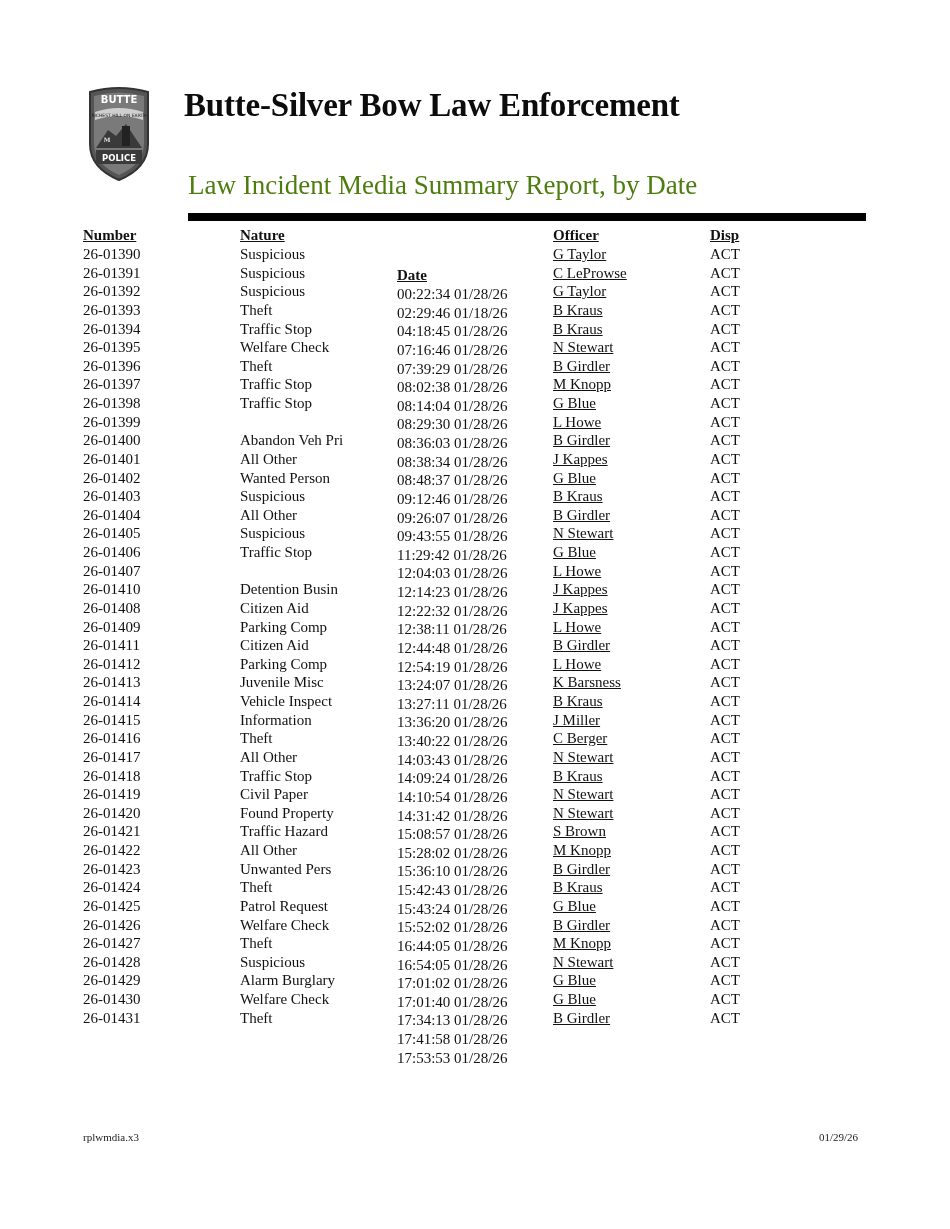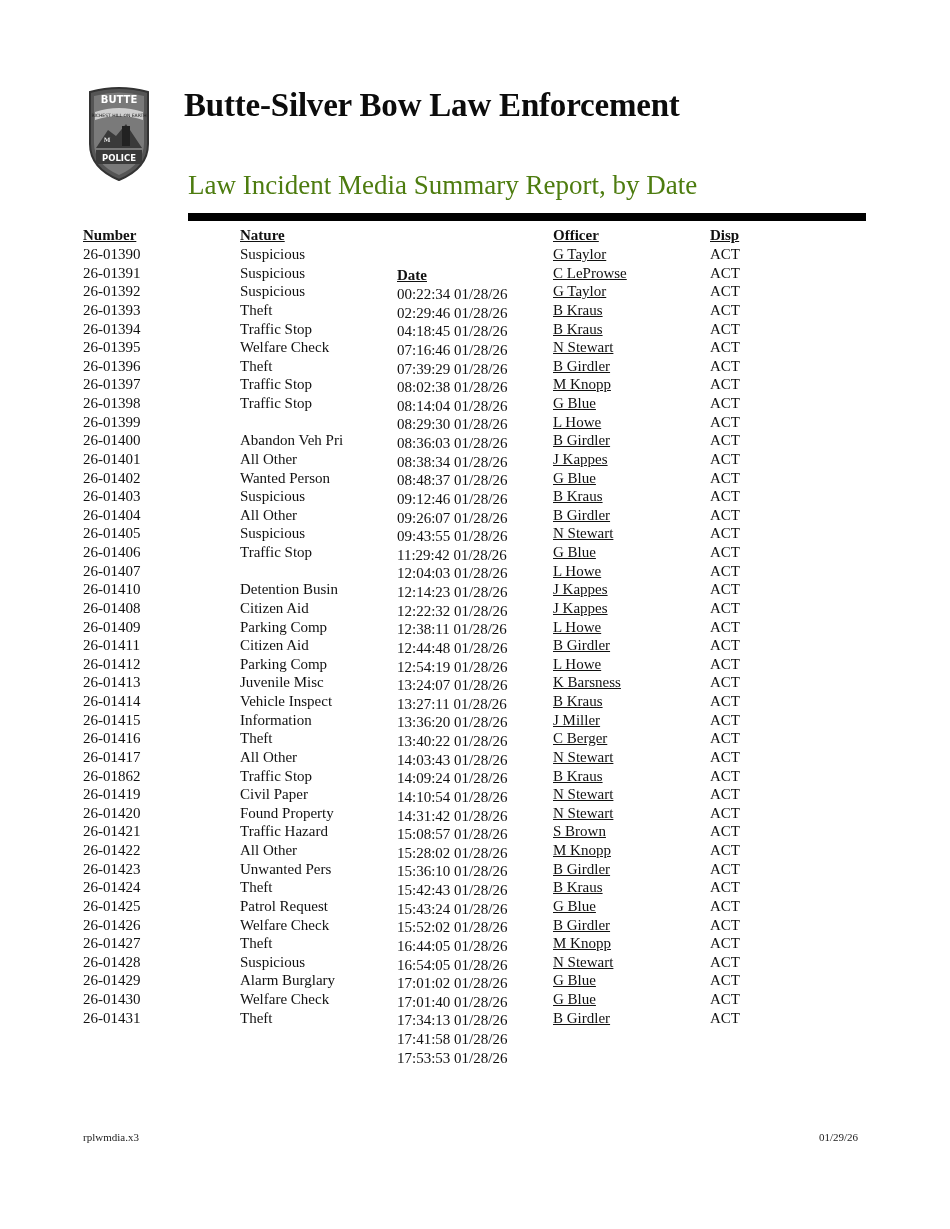--- a/index.html
+++ b/index.html
@@ -59,21 +59,21 @@
       <div class="row">
         <span class="c-num">26-01390</span>
         <span class="c-nat">Suspicious</span>
         <span class="c-date">00:22:34 01/28/26</span>
         <span class="c-off">G Taylor</span>
         <span class="c-disp">ACT</span>
       </div>
       <div class="row">
         <span class="c-num">26-01391</span>
         <span class="c-nat">Suspicious</span>
-        <span class="c-date">02:29:46 01/28/26</span>
+        <span class="c-date">02:29:46 01/18/26</span>
         <span class="c-off">C LeProwse</span>
         <span class="c-disp">ACT</span>
       </div>
       <div class="row">
         <span class="c-num">26-01392</span>
         <span class="c-nat">Suspicious</span>
         <span class="c-date">04:18:45 01/28/26</span>
         <span class="c-off">G Taylor</span>
         <span class="c-disp">ACT</span>
       </div>
@@ -246,21 +246,21 @@
         <span class="c-disp">ACT</span>
       </div>
       <div class="row">
         <span class="c-num">26-01417</span>
         <span class="c-nat">All Other</span>
         <span class="c-date">14:10:54 01/28/26</span>
         <span class="c-off">N Stewart</span>
         <span class="c-disp">ACT</span>
       </div>
       <div class="row">
-        <span class="c-num">26-01862</span>
+        <span class="c-num">26-01418</span>
         <span class="c-nat">Traffic Stop</span>
         <span class="c-date">14:31:42 01/28/26</span>
         <span class="c-off">B Kraus</span>
         <span class="c-disp">ACT</span>
       </div>
       <div class="row">
         <span class="c-num">26-01419</span>
         <span class="c-nat">Civil Paper</span>
         <span class="c-date">15:08:57 01/28/26</span>
         <span class="c-off">N Stewart</span>

